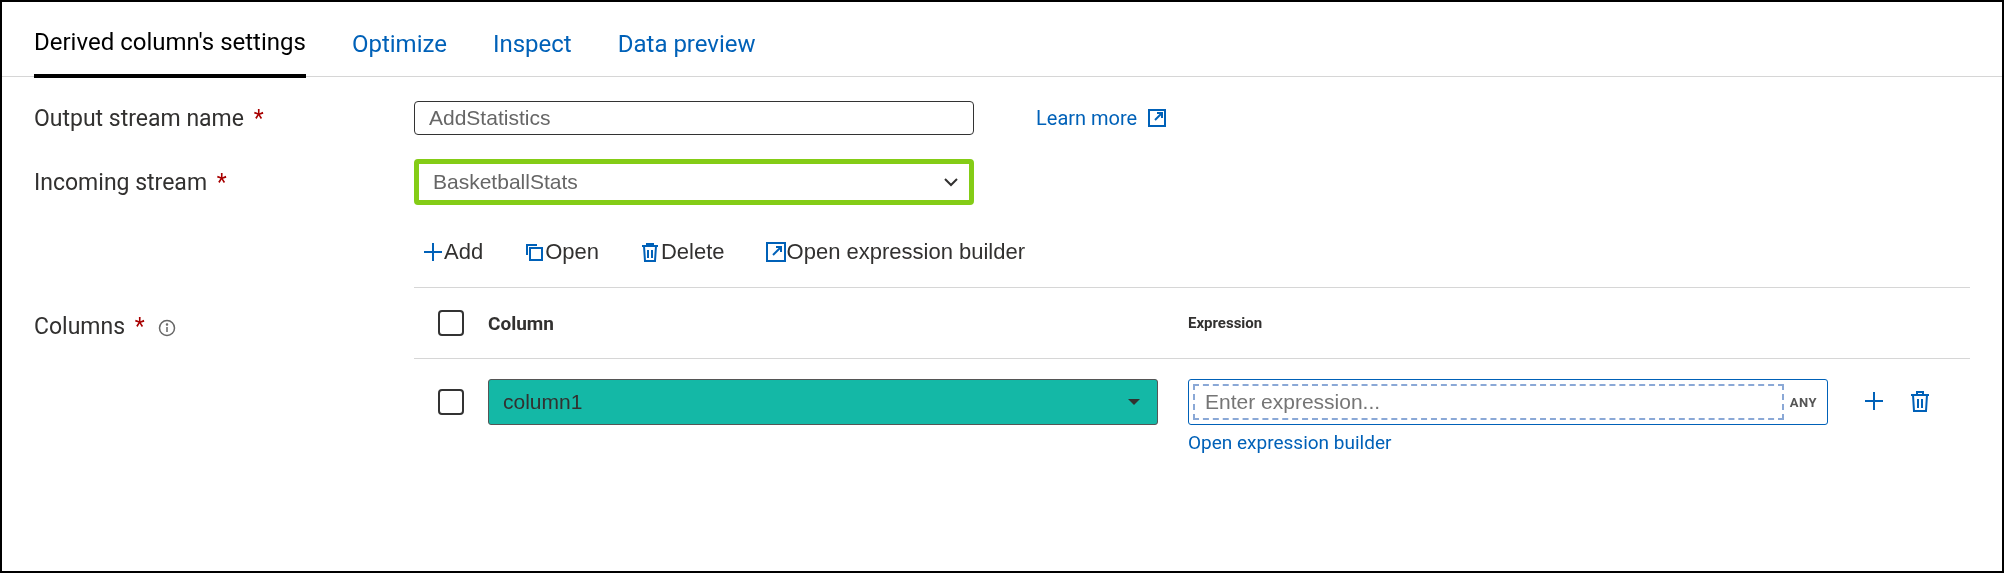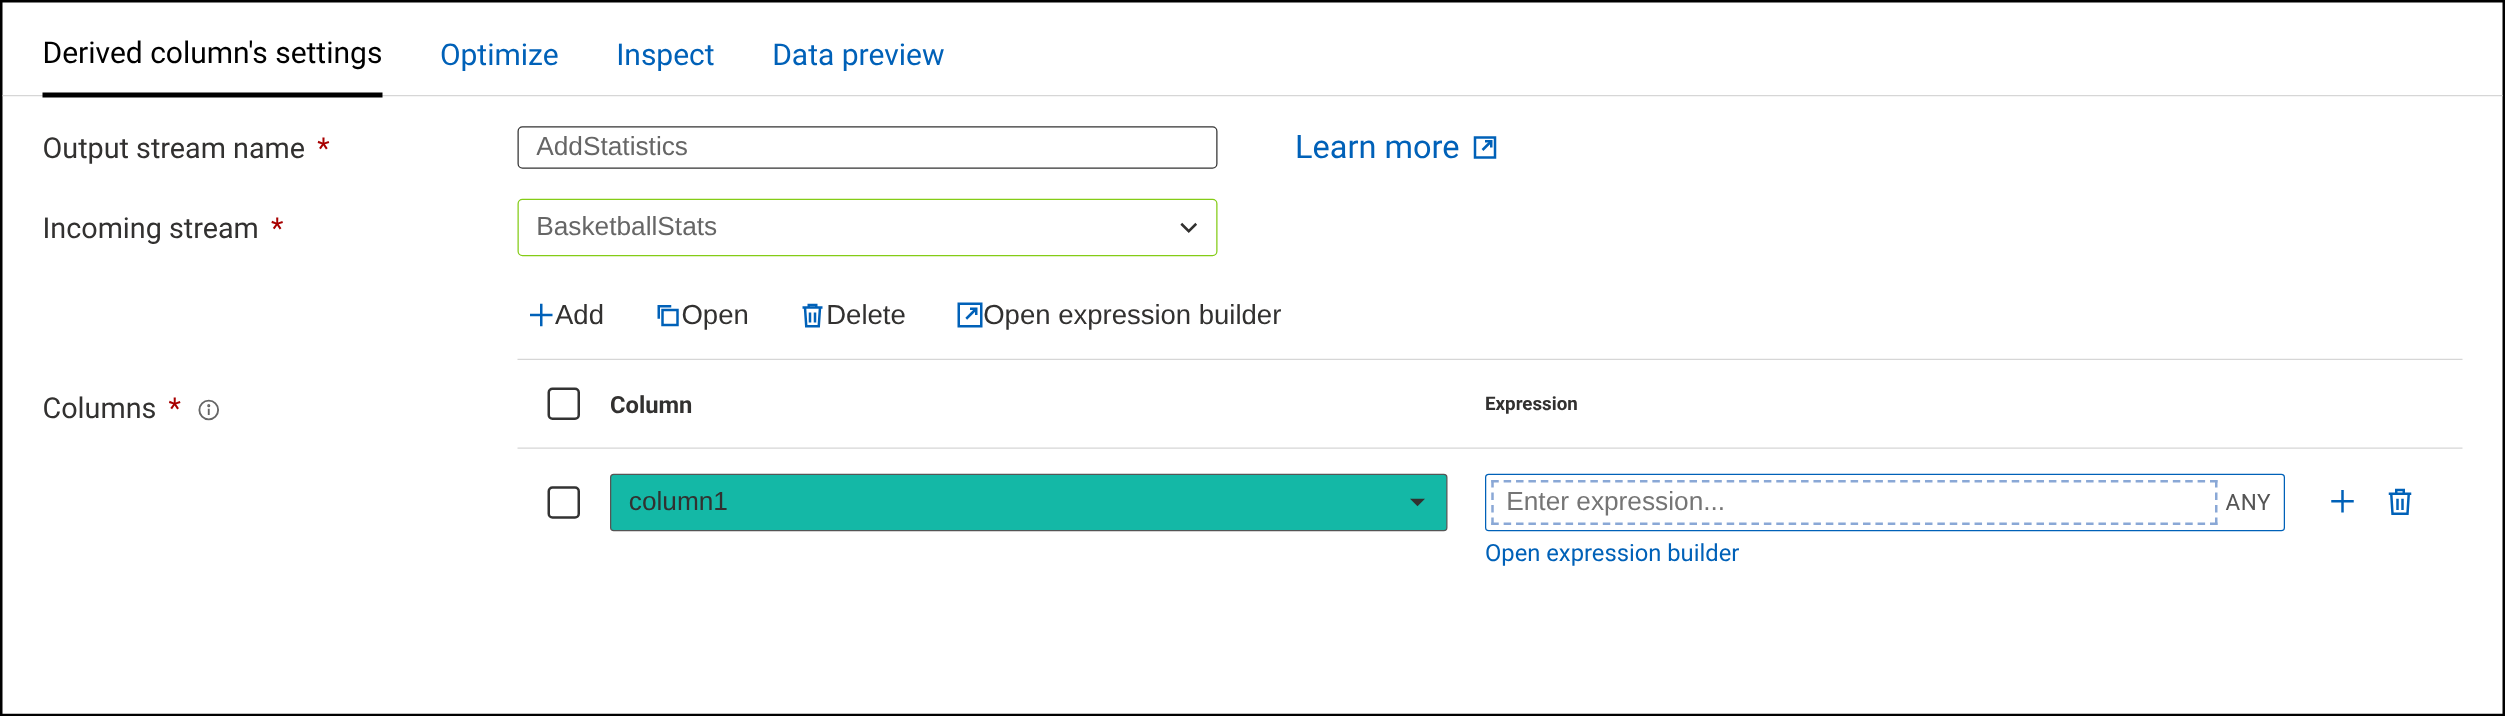--- a/index.html
+++ b/index.html
@@ -64,40 +64,40 @@
   }
   .select-wrap {
     position: relative;
     width: 560px;
   }
   .select {
     width: 100%;
     height: 46px;
     font-size: 21px;
     padding: 0 44px 0 14px;
-    border: 1px solid #84cc16;
+    border: 5px solid #84cc16;
     border-radius: 4px;
     color: #666;
     background: #fff;
     appearance: none;
     -webkit-appearance: none;
     text-align: left;
     cursor: pointer;
   }
   .select-wrap .chevron-icon {
     position: absolute;
     right: 14px;
     top: 50%;
     transform: translateY(-50%);
     pointer-events: none;
   }
   .learn-more {
     margin-left: 62px;
     color: #0061b8;
-    font-size: 26px;
+    font-size: 20px;
     text-decoration: none;
     display: inline-flex;
     align-items: center;
     gap: 10px;
     cursor: pointer;
   }
   .info-icon {
     display: inline-flex;
     margin-left: 8px;
     vertical-align: middle;
@@ -187,22 +187,22 @@
   .expr-input {
     flex: 1;
     height: 100%;
     border: 2px dashed #8aa8d6;
     padding: 0 10px;
     font-size: 21px;
     color: #666;
     outline: none;
   }
   .expr-any {
-    font-size: 18px;
-    font-weight: 400;
+    font-size: 13px;
+    font-weight: 700;
     color: #555;
     padding: 0 6px;
     letter-spacing: 0.5px;
     text-align: right;
   }
   .openexpr-link {
     color: #0061b8;
     font-size: 19px;
     margin-top: 6px;
     display: inline-block;

